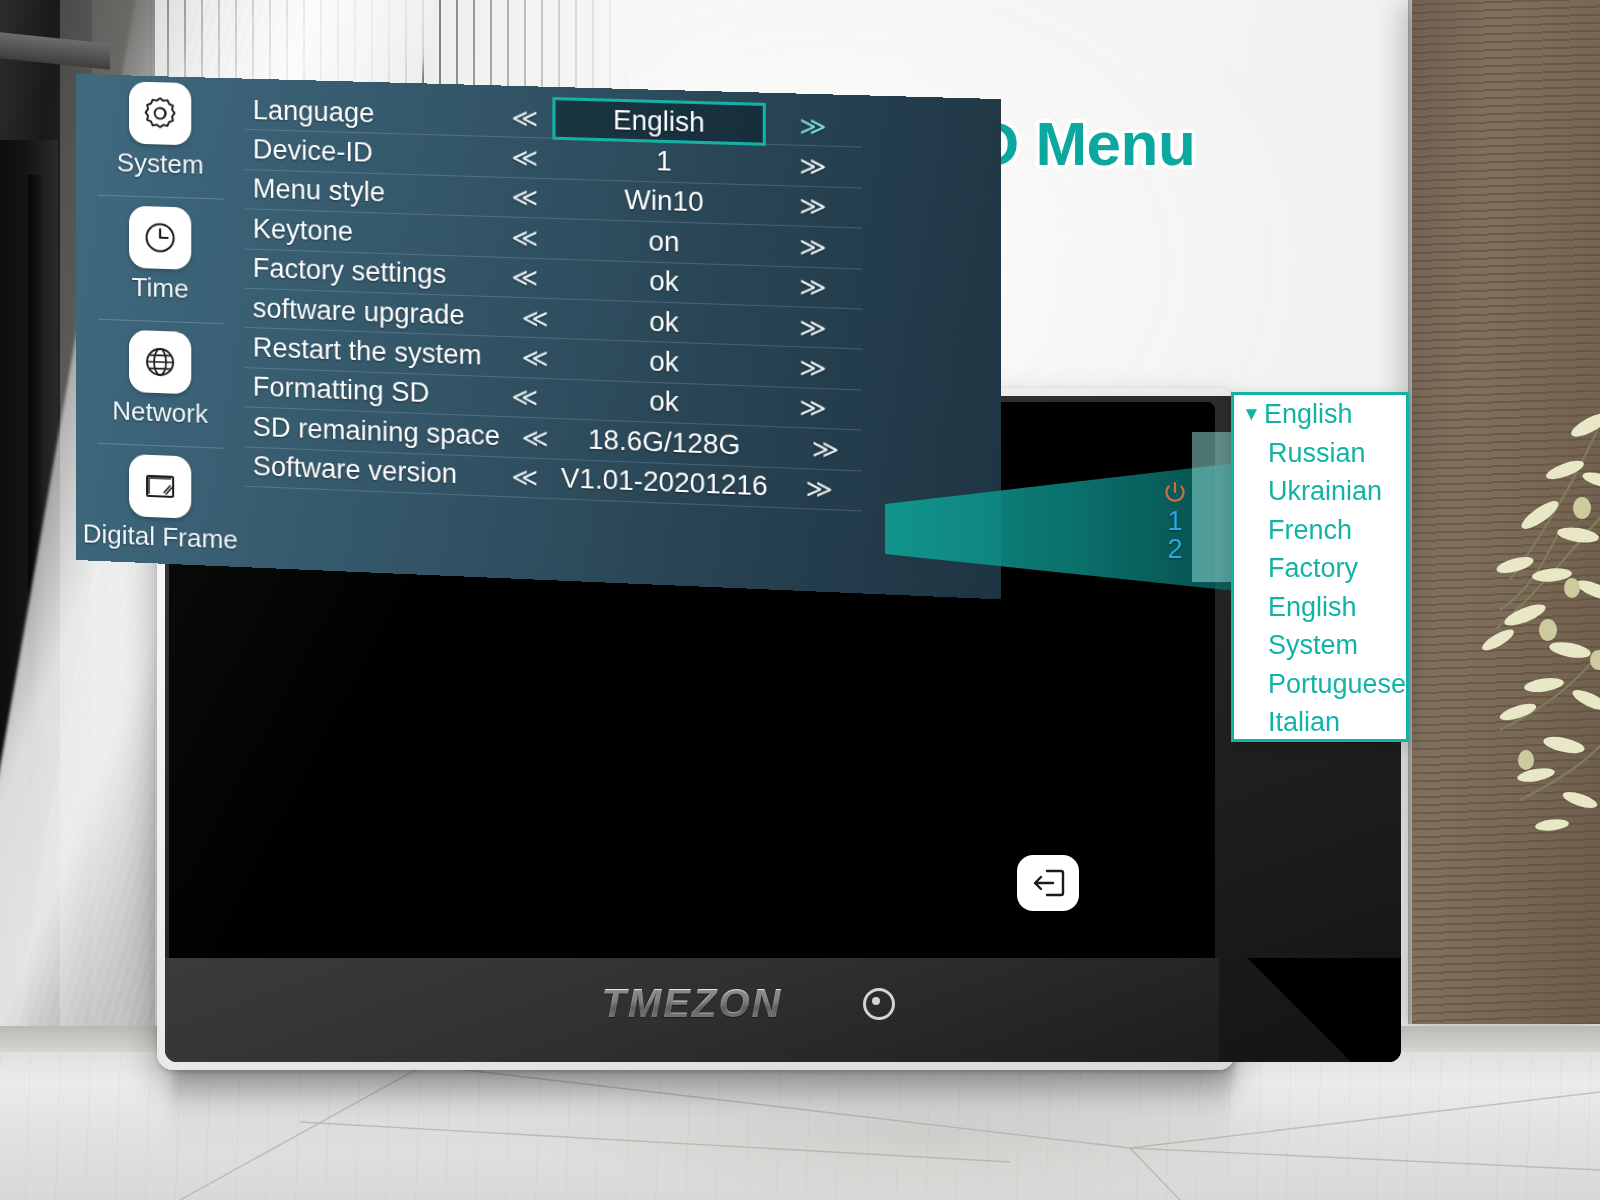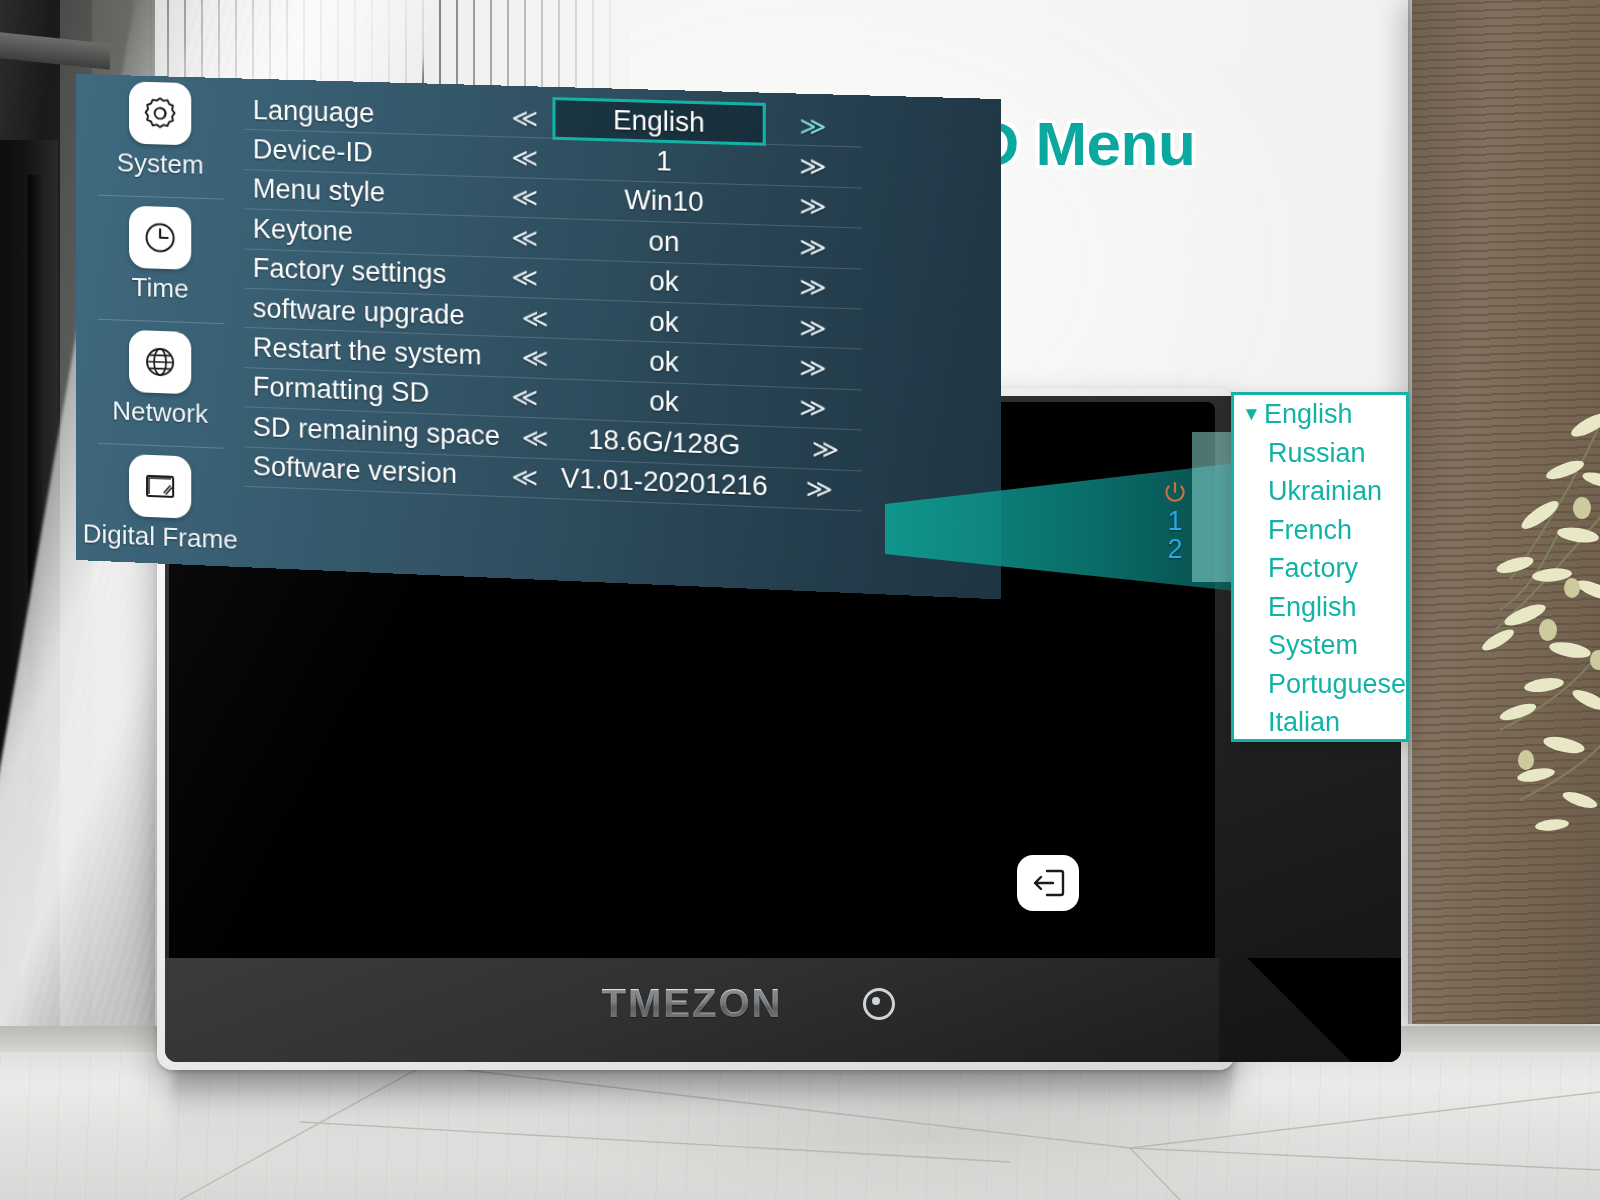--- a/index.html
+++ b/index.html
@@ -137,20 +137,21 @@
     position:absolute;left:157px;top:388px;width:1078px;height:682px;
     background:linear-gradient(150deg,#fbfbfb 0%,#ededed 40%,#d9d9d9 100%);
     border-radius:16px;
     box-shadow:0 16px 34px rgba(0,0,0,.30), 0 2px 5px rgba(0,0,0,.18);
   }
   .monitor-inner{
     position:absolute;left:8px;top:8px;width:1236px;height:666px;
     border-radius:12px;
     background:linear-gradient(160deg,#3a3a3a 0%,#2c2c2c 35%,#1e1e1e 70%,#141414 100%);
     overflow:hidden;
+    font-style:italic;
   }
   
   .screen{
     position:absolute;left:4px;top:6px;width:1046px;height:556px;
     background:#000;
     border-radius:8px 8px 0 0;
     overflow:hidden;
   }
   .screen-glare{
     position:absolute;left:0;top:0;width:1046px;height:556px;

